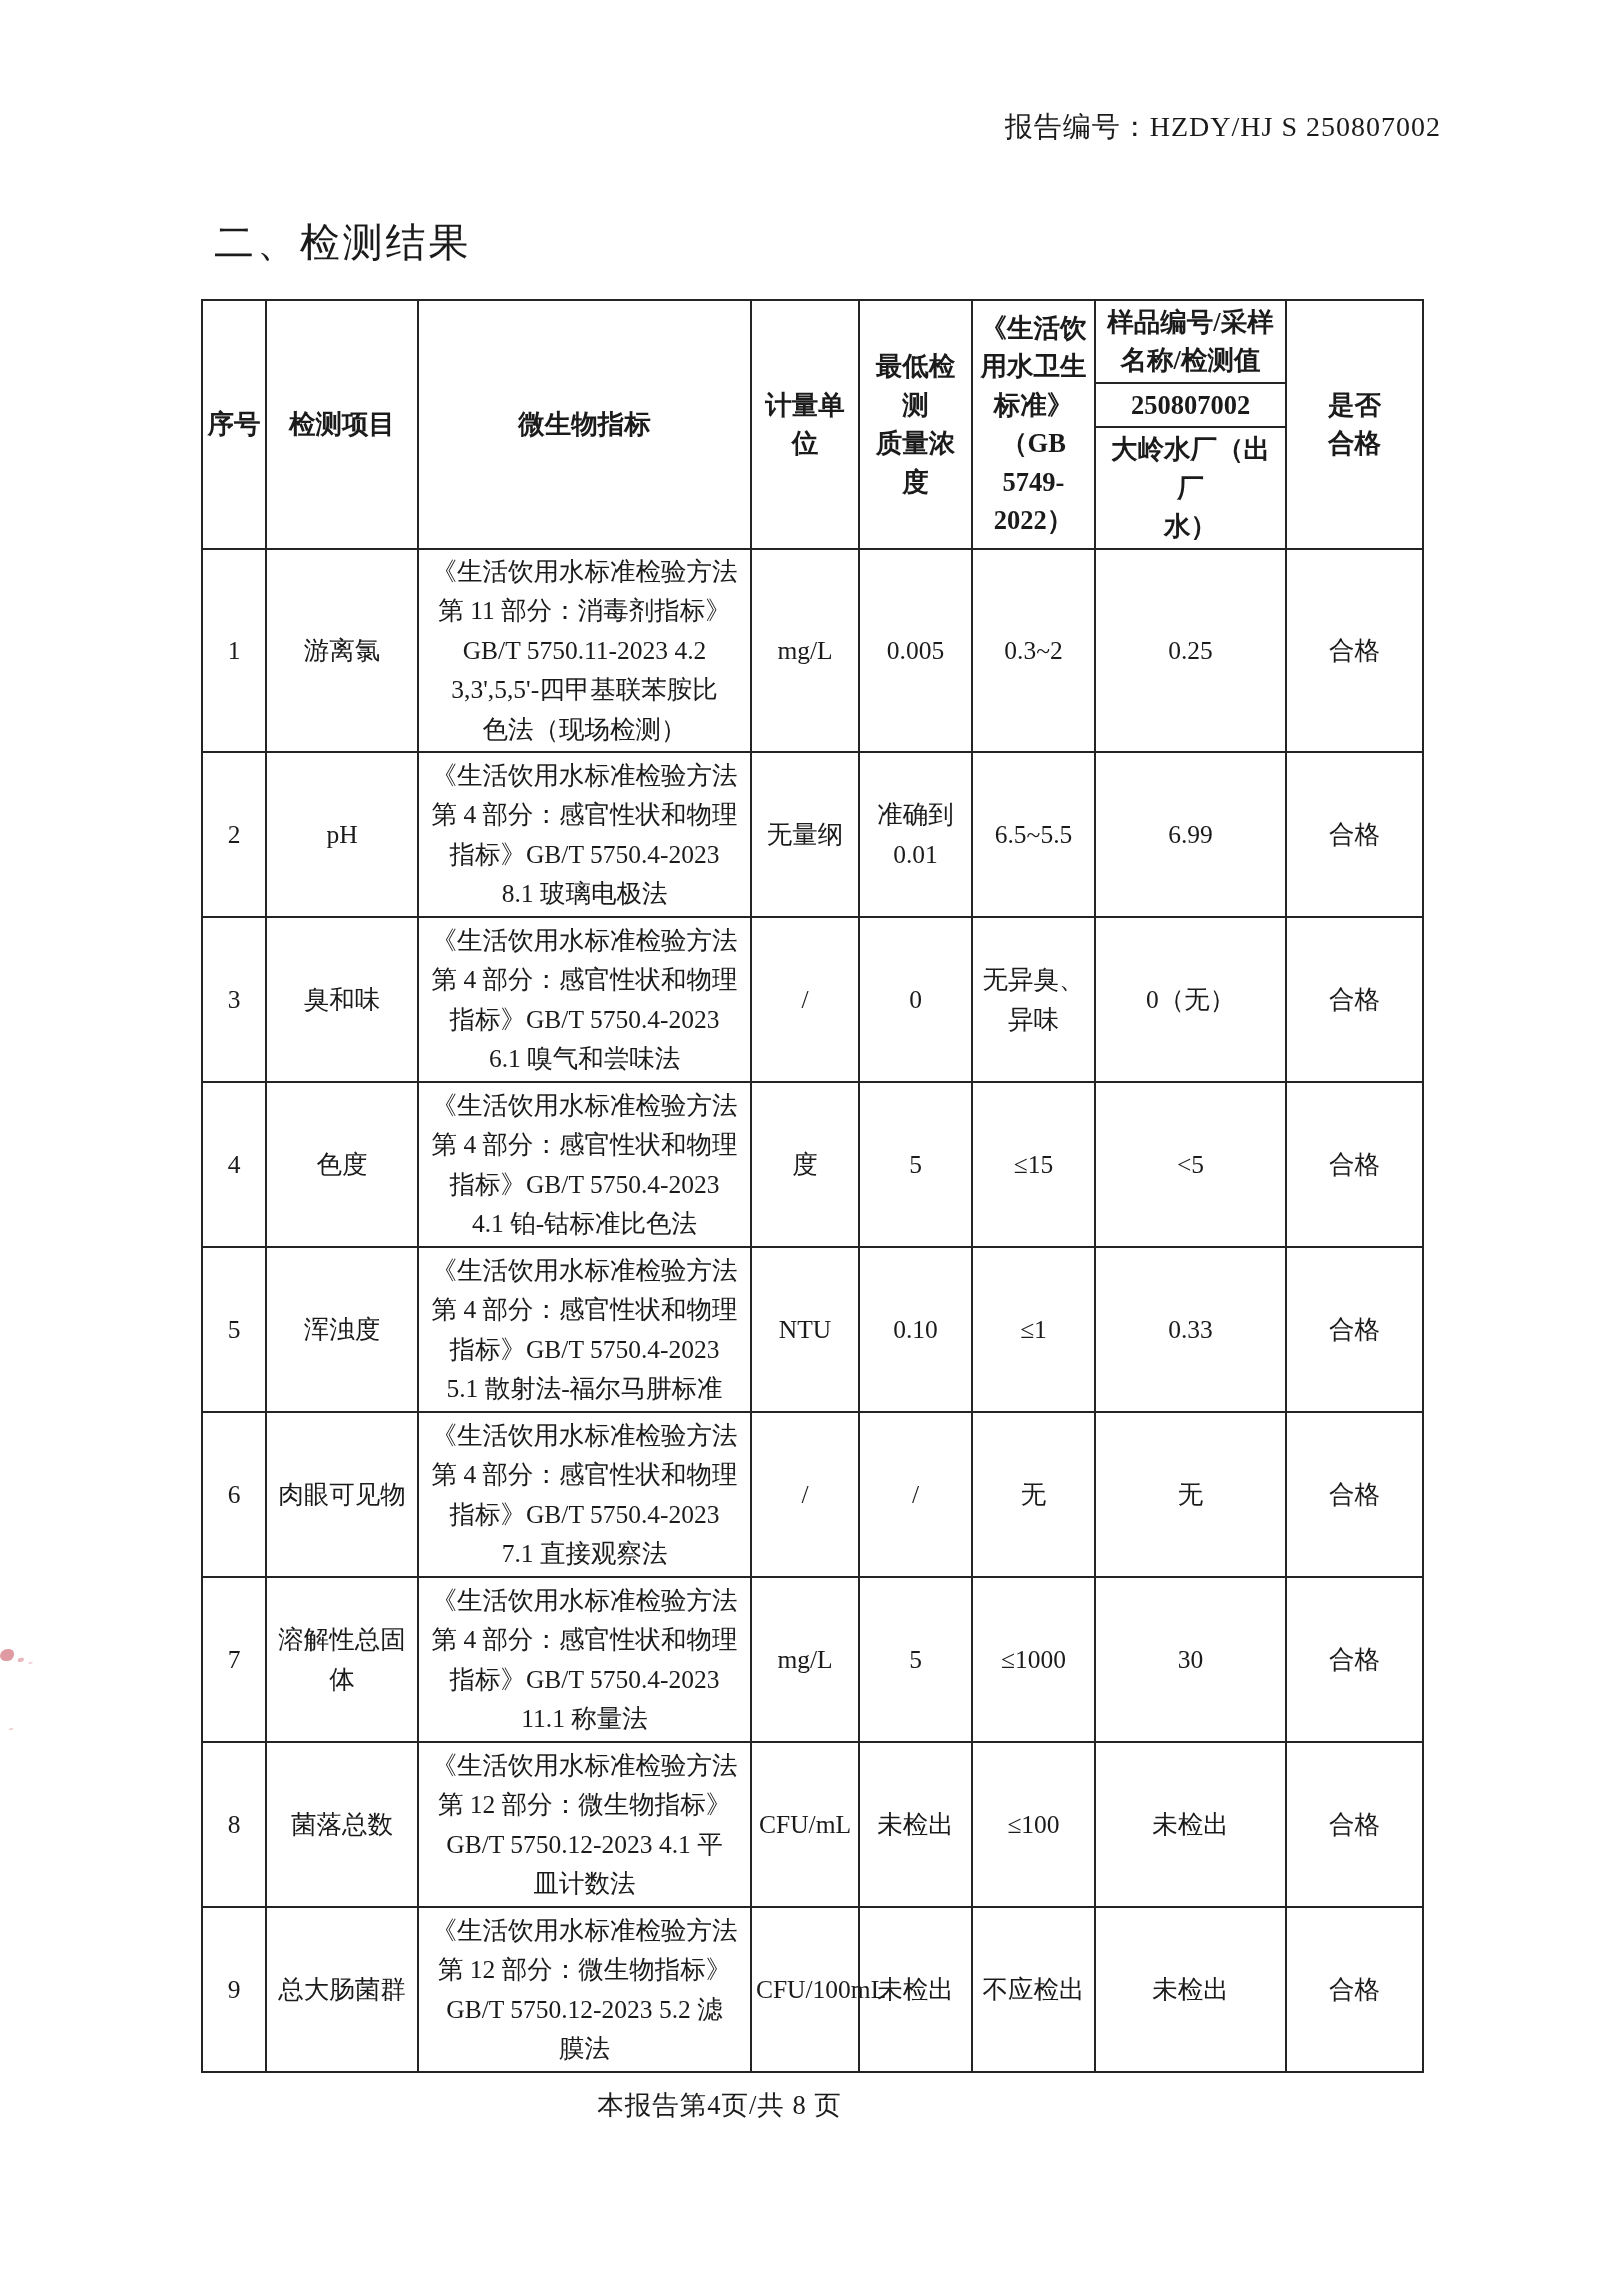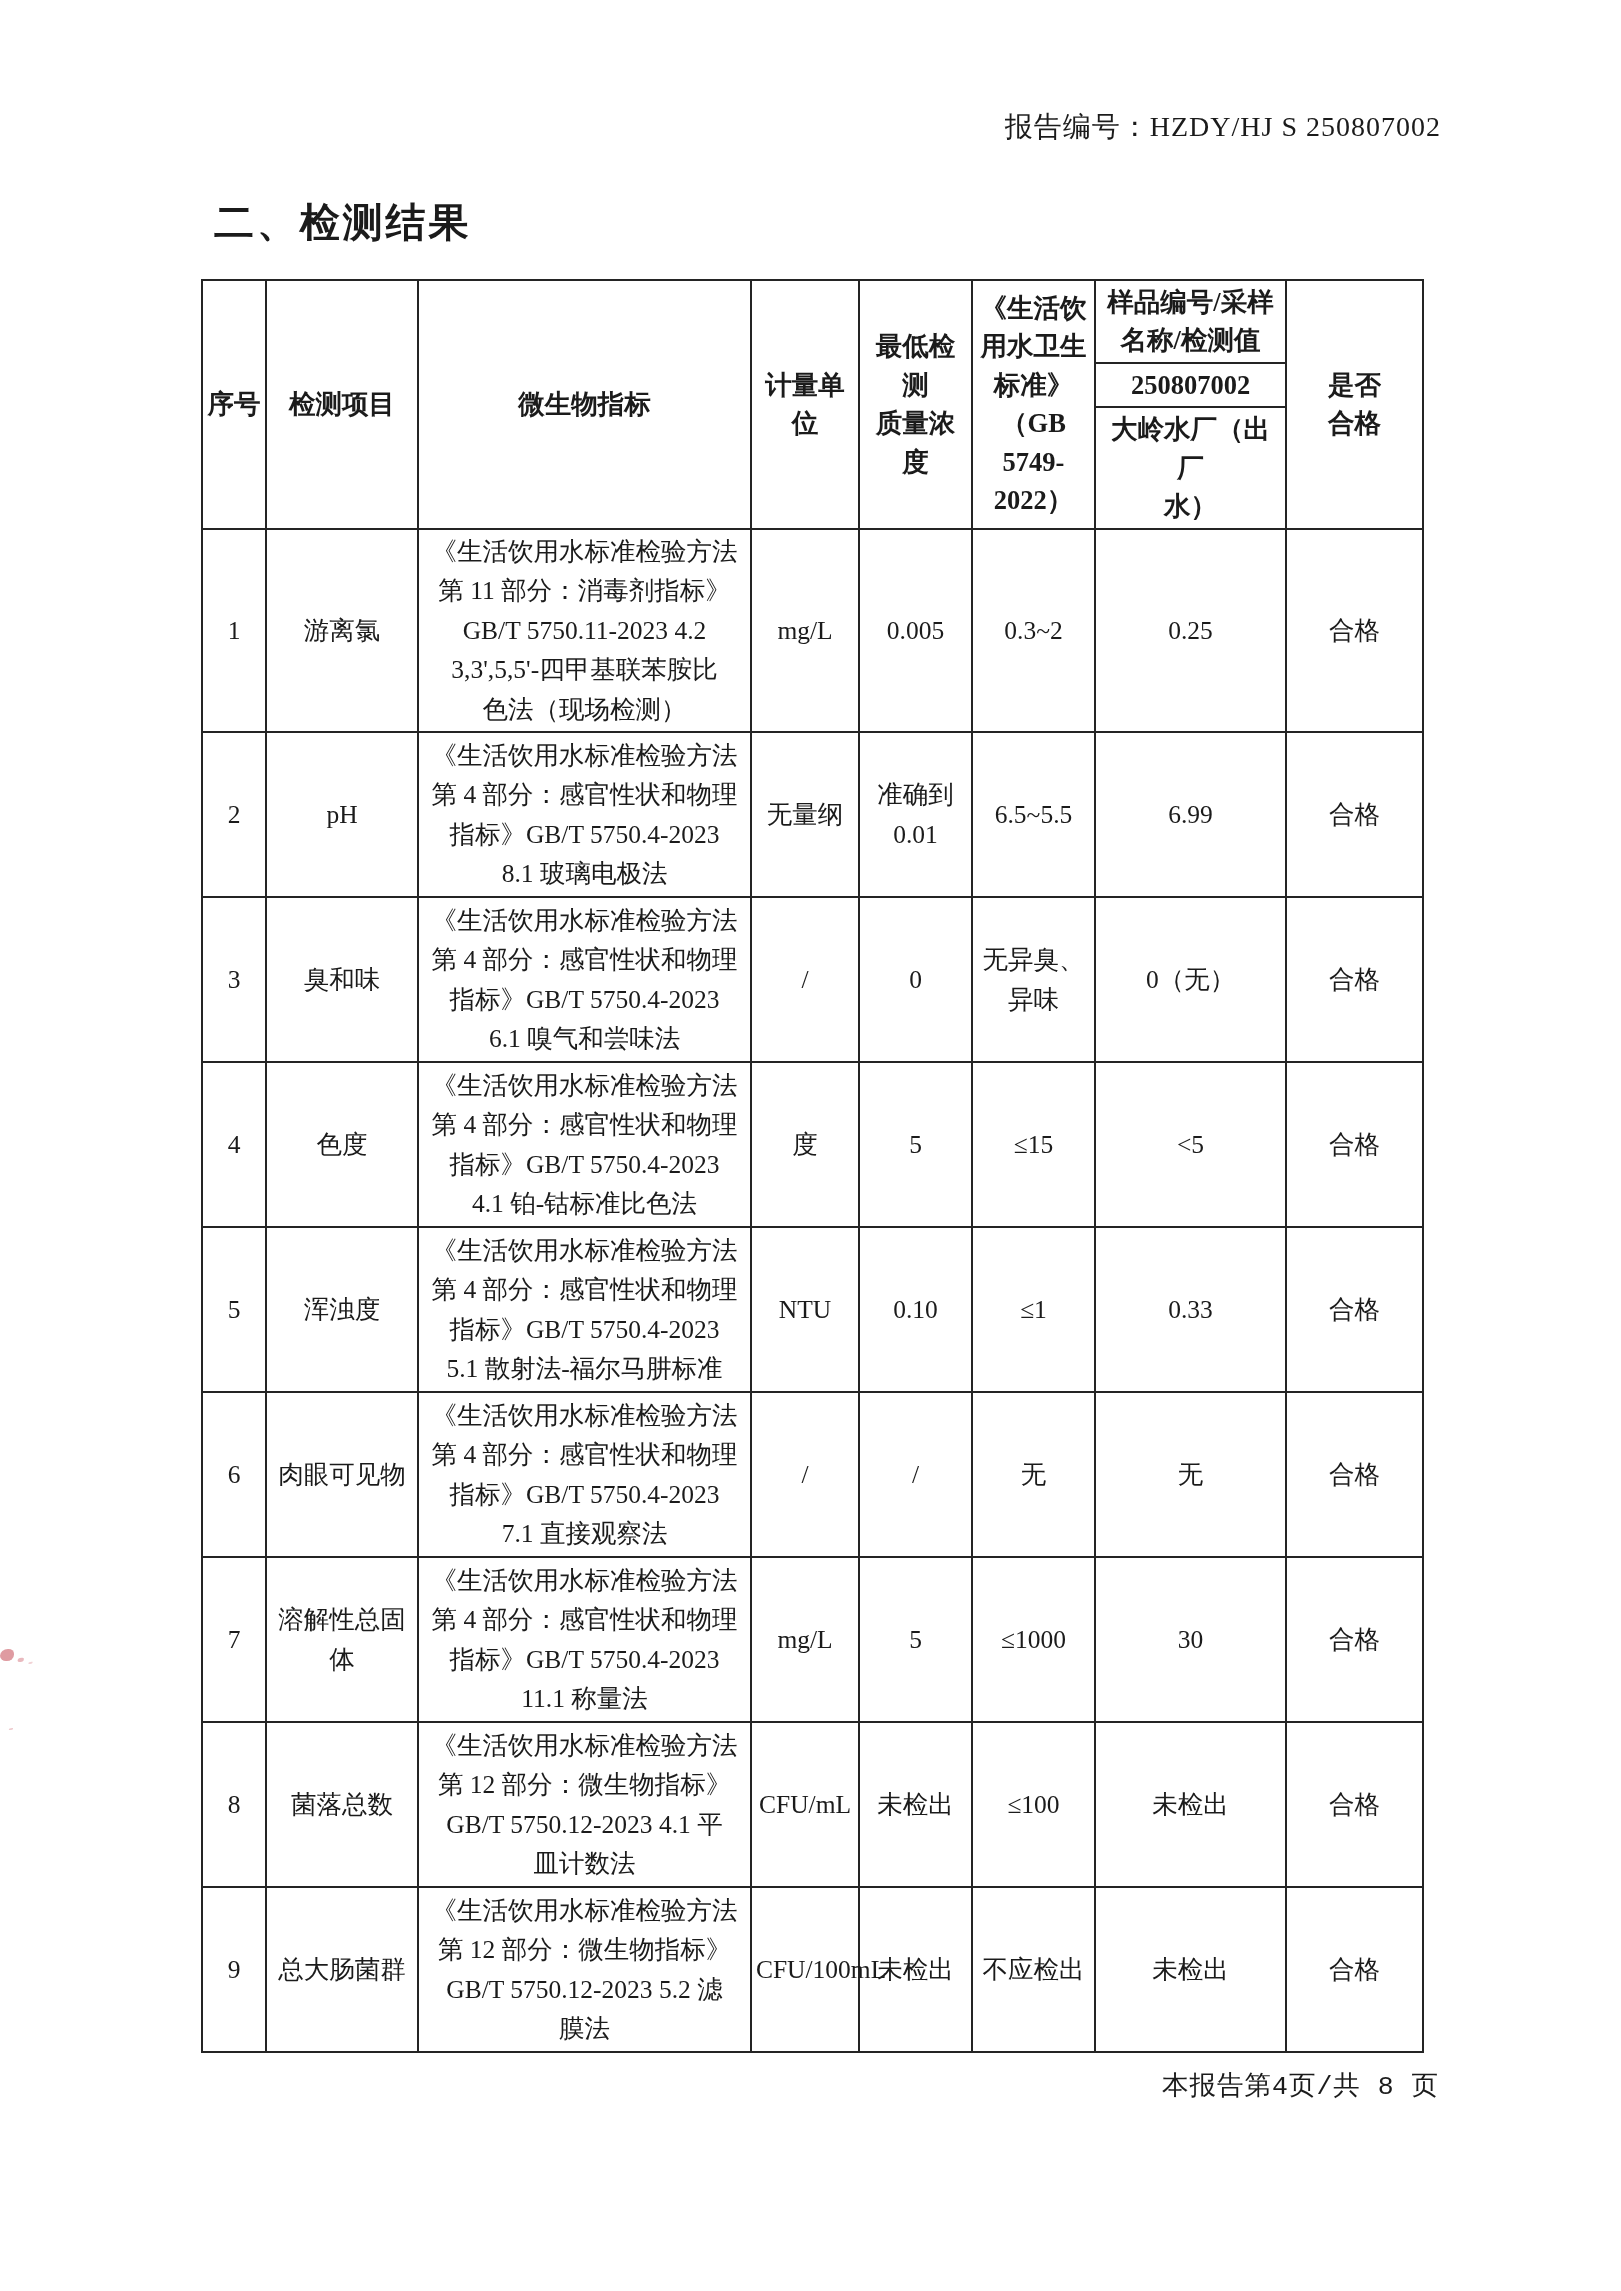--- a/index.html
+++ b/index.html
@@ -13,23 +13,23 @@
   }
   .report-no {
     padding-top: 108px;
     padding-right: 180px;
     text-align: right;
     font-size: 28px;
     letter-spacing: 1px;
     white-space: pre;
   }
   .section-title {
-    margin: 49px 0 0 214px;
+    margin: 69px 0 0 214px;
     font-size: 40px;
-    font-weight: bold;
+    font-weight: normal;
     letter-spacing: 2.9px;
   }
   table.results {
     margin: 29px 0 0 201px;
     width: 1220px;
     border-collapse: collapse;
     table-layout: fixed;
     border: 2.9px solid #161616;
   }
   table.results th, table.results td {
@@ -53,25 +53,24 @@
   }
   thead tr.h1 { height: 78px; }
   thead tr.h2 { height: 44px; }
   thead tr.h3 { height: 115px; }
   tbody tr { height: 165px; }
   tbody tr:first-child { height: 201px; }
   td.c-method { font-size: 25.5px; line-height: 1.58; padding: 2px 5.9px; margin-top: 18px; }
   td.c-unit { padding: 0 1px; font-size: 23.5px; }
   .page-footer {
     margin-top: 13.7px;
-    text-align: right;
+    text-align: center;
     padding-right: 182px;
     font-size: 26.5px;
     letter-spacing: 1px;
-    font-family: Liberation Mono, monospace;
   }
   .red-mark {
     position: absolute;
     left: 0; top: 1649px;
     width: 13.7px; height: 11.8px;
     background: rgba(196, 72, 84, 0.55);
     border-radius: 60% 40% 55% 45%;
     box-shadow: 13.7px 4.9px 0 -3.9px rgba(196, 72, 84, 0.38),
                 23.5px 7.8px 0 -4.9px rgba(205, 95, 105, 0.28),
                 3.9px 74px 0 -4.9px rgba(200, 85, 95, 0.30),

